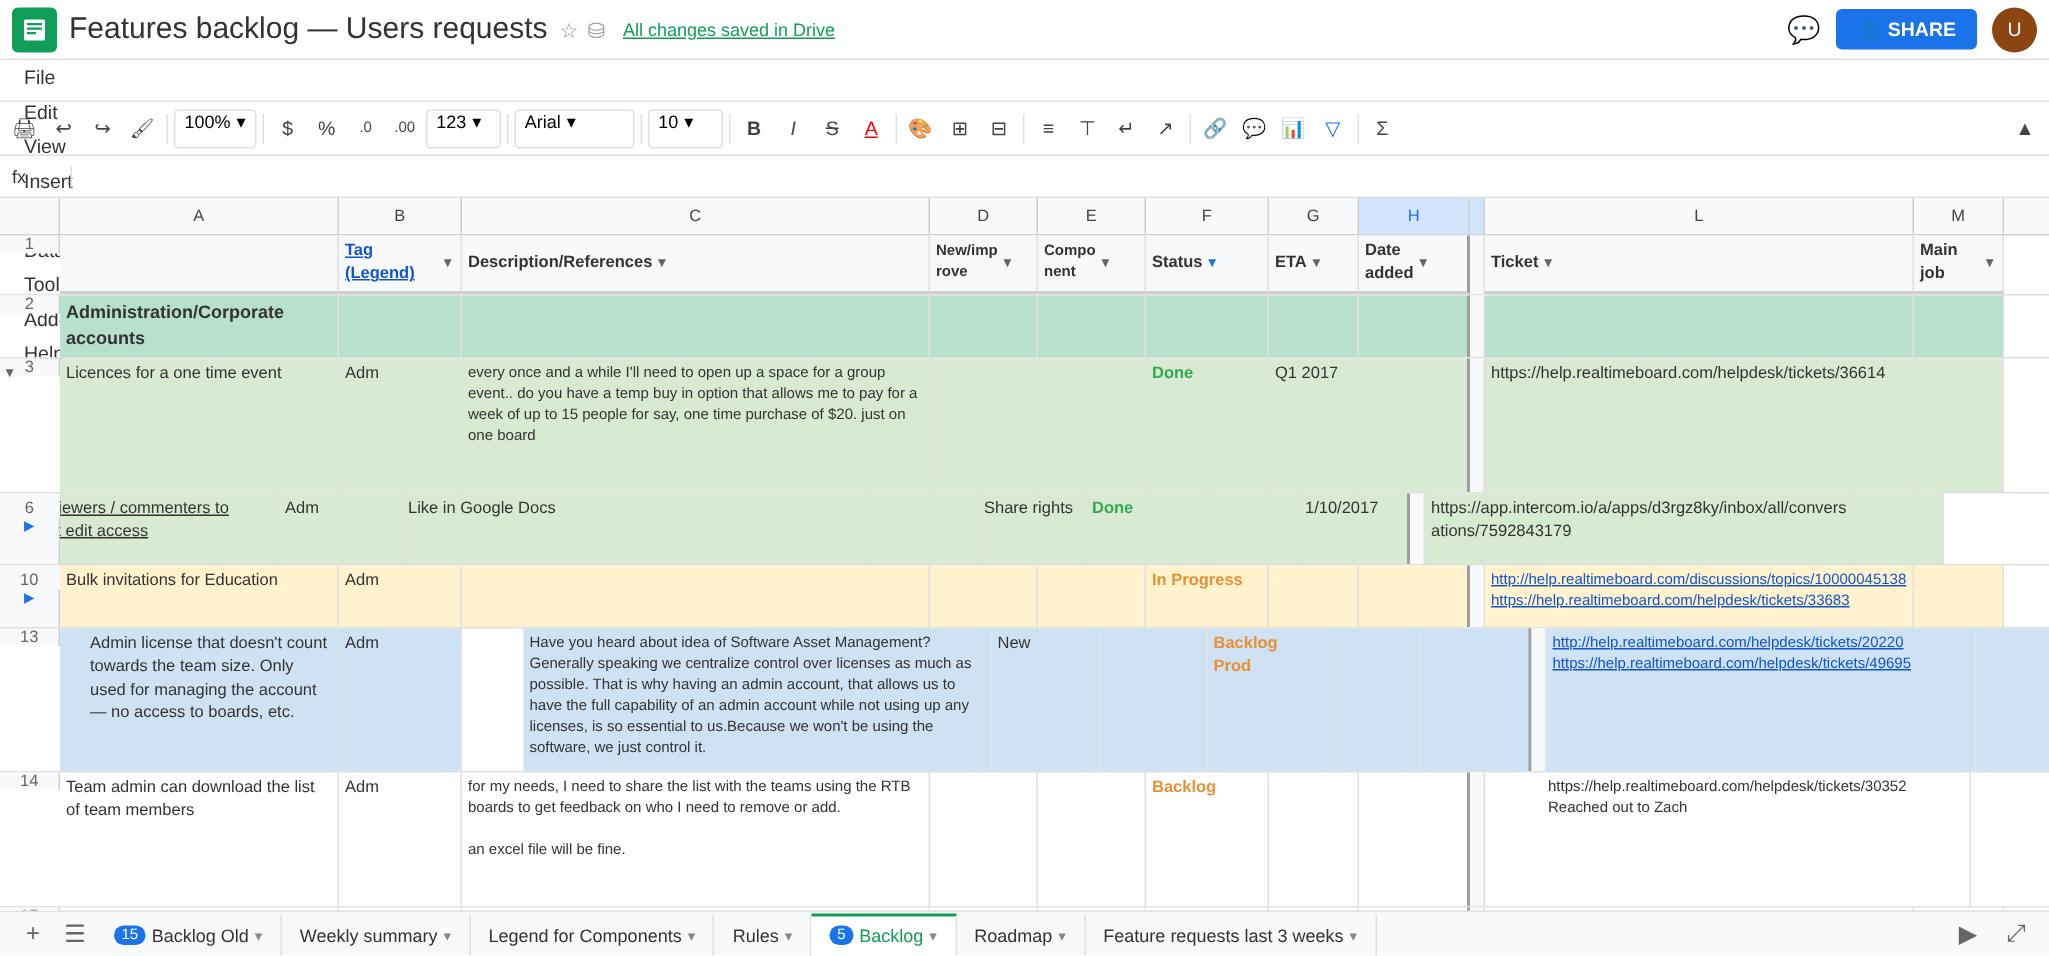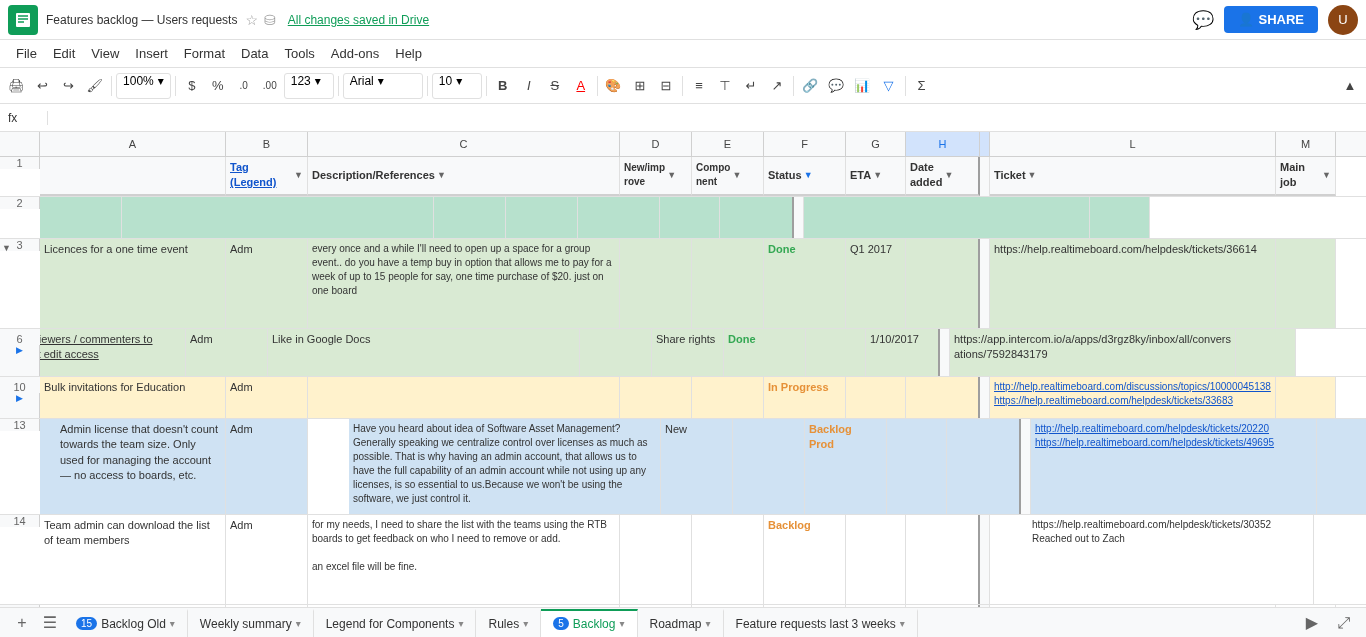--- a/index.html
+++ b/index.html
@@ -1,31 +1,31 @@
 <!DOCTYPE html>
 <html><head>
   <meta charset="utf-8">
   <style>
     * { box-sizing: border-box; margin: 0; padding: 0; }
     body { font-family: Arial, sans-serif; font-size: 12px; background: #fff; overflow: hidden; width: 1366px; height: 637px; }
 
     
     #top-bar { display: flex; align-items: center; height: 40px; background: #fff; border-bottom: 1px solid #e0e0e0; padding: 0 8px; gap: 8px; }
     #app-icon { width: 30px; height: 30px; background: #0f9d58; border-radius: 4px; display: flex; align-items: center; justify-content: center; color: white; font-size: 14px; font-weight: bold; flex-shrink: 0; }
-    #doc-title { font-size: 12px; color: #333; font-weight: 500; }
+    #doc-title { font-size: 20px; color: #333; font-weight: 500; }
     #title-icons { display: flex; gap: 6px; color: #999; font-size: 14px; }
     #save-status { font-size: 12px; color: #0f9d58; margin-left: 4px; text-decoration: underline; }
     .spacer { flex: 1; }
     #top-right { display: flex; align-items: center; gap: 10px; }
     #comment-btn { font-size: 18px; color: #666; cursor: pointer; }
     #share-btn { background: #1a73e8; color: white; border: none; border-radius: 4px; padding: 6px 14px; font-size: 13px; font-weight: 600; cursor: pointer; display: flex; align-items: center; gap: 4px; }
     #avatar { width: 30px; height: 30px; border-radius: 50%; background: #a0522d; overflow: hidden; }
 
     
-    #menu-bar { display: flex; align-items: center; height: 28px; border-bottom: 1px solid #e0e0e0; padding: 0 8px; background: #fff; }
+    #menu-bar { display: flex; align-items: flex-start; height: 28px; border-bottom: 1px solid #e0e0e0; padding: 0 8px; background: #fff; flex-direction: column; }
     .menu-item { padding: 4px 8px; font-size: 13px; color: #333; cursor: pointer; border-radius: 3px; }
 
     
     #toolbar { display: flex; align-items: center; height: 36px; border-bottom: 1px solid #e0e0e0; padding: 0 4px; background: #fff; gap: 2px; overflow: hidden; }
     .tb-btn { display: flex; align-items: center; justify-content: center; min-width: 24px; height: 26px; padding: 0 4px; cursor: pointer; border-radius: 3px; color: #444; font-size: 13px; border: none; background: none; }
     .tb-sep { width: 1px; height: 20px; background: #e0e0e0; margin: 0 2px; }
     .tb-dropdown { display: flex; align-items: flex-start; border: 1px solid #e0e0e0; border-radius: 3px; height: 26px; padding: 0 6px; cursor: pointer; font-size: 12px; gap: 4px; min-width: 50px; }
     .tb-font-dropdown { min-width: 80px; }
 
     
@@ -252,20 +252,23 @@
         <span class="filter-icon">▼</span>
       </div>
       <div class="cell col-m header-cell">
         <span>Main job</span>
         <span class="filter-icon">▼</span>
       </div>
     </div>
 
     <div class="sheet-row row-h2">
       <div class="row-num">2</div>
+      <div class="cell col-a row-header-cell">
+        <span>Administration/Corporate accounts</span>
+      </div>
       <div class="cell col-b green-bg"></div>
       <div class="cell col-c green-bg"></div>
       <div class="cell col-d green-bg"></div>
       <div class="cell col-e green-bg"></div>
       <div class="cell col-f green-bg"></div>
       <div class="cell col-g green-bg"></div>
       <div class="cell col-h green-bg freeze-col"></div>
       <div class="cell col-i"></div>
       <div class="cell col-l green-bg"></div>
       <div class="cell col-m green-bg"></div>

